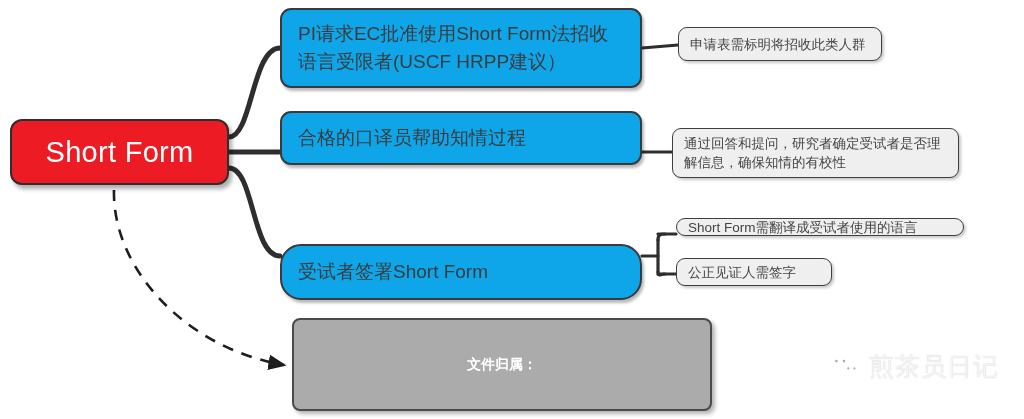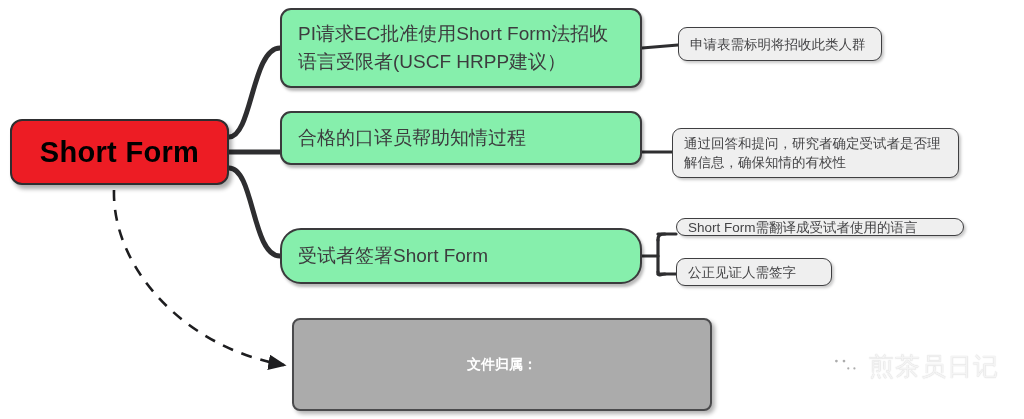--- a/index.html
+++ b/index.html
@@ -40,42 +40,42 @@
     top: 119px;
     width: 219px;
     height: 66px;
     background: #ED1C24;
     border: 2px solid #2e2e30;
     border-radius: 12px;
     justify-content: center;
     box-shadow: 3px 4px 4px rgba(0,0,0,0.32);
   }
   #root-node .node-text {
-    color: #000000;
+    color: #ffffff;
     font-size: 29px;
-    font-weight: bold;
+    font-weight: normal;
     letter-spacing: 0.3px;
     white-space: nowrap;
   }
 
   
   .lvl1 {
-    background: #86efac;
+    background: #0ea5e9;
     padding: 0 16px;
     border-radius: 11px;
   }
   .lvl1 .node-text {
     color: #3c3c3e;
     font-size: 19px;
     line-height: 28px;
   }
 
   #node-l1-a { left: 280px; top: 8px;   width: 362px; height: 80px; }
   #node-l1-b { left: 280px; top: 111px; width: 362px; height: 54px; }
-  #node-l1-c { left: 280px; top: 228px; width: 362px; height: 56px; border-radius: 21px; }
+  #node-l1-c { left: 280px; top: 244px; width: 362px; height: 56px; border-radius: 21px; }
 
   
   .lvl2 {
     background: #EFEFEF;
     padding: 6px 11px;
     border-radius: 9px;
     border: 1.6px solid #3f3f41;
     box-shadow: 2px 2px 3px rgba(0,0,0,0.22);
   }
   .lvl2 .node-text {

